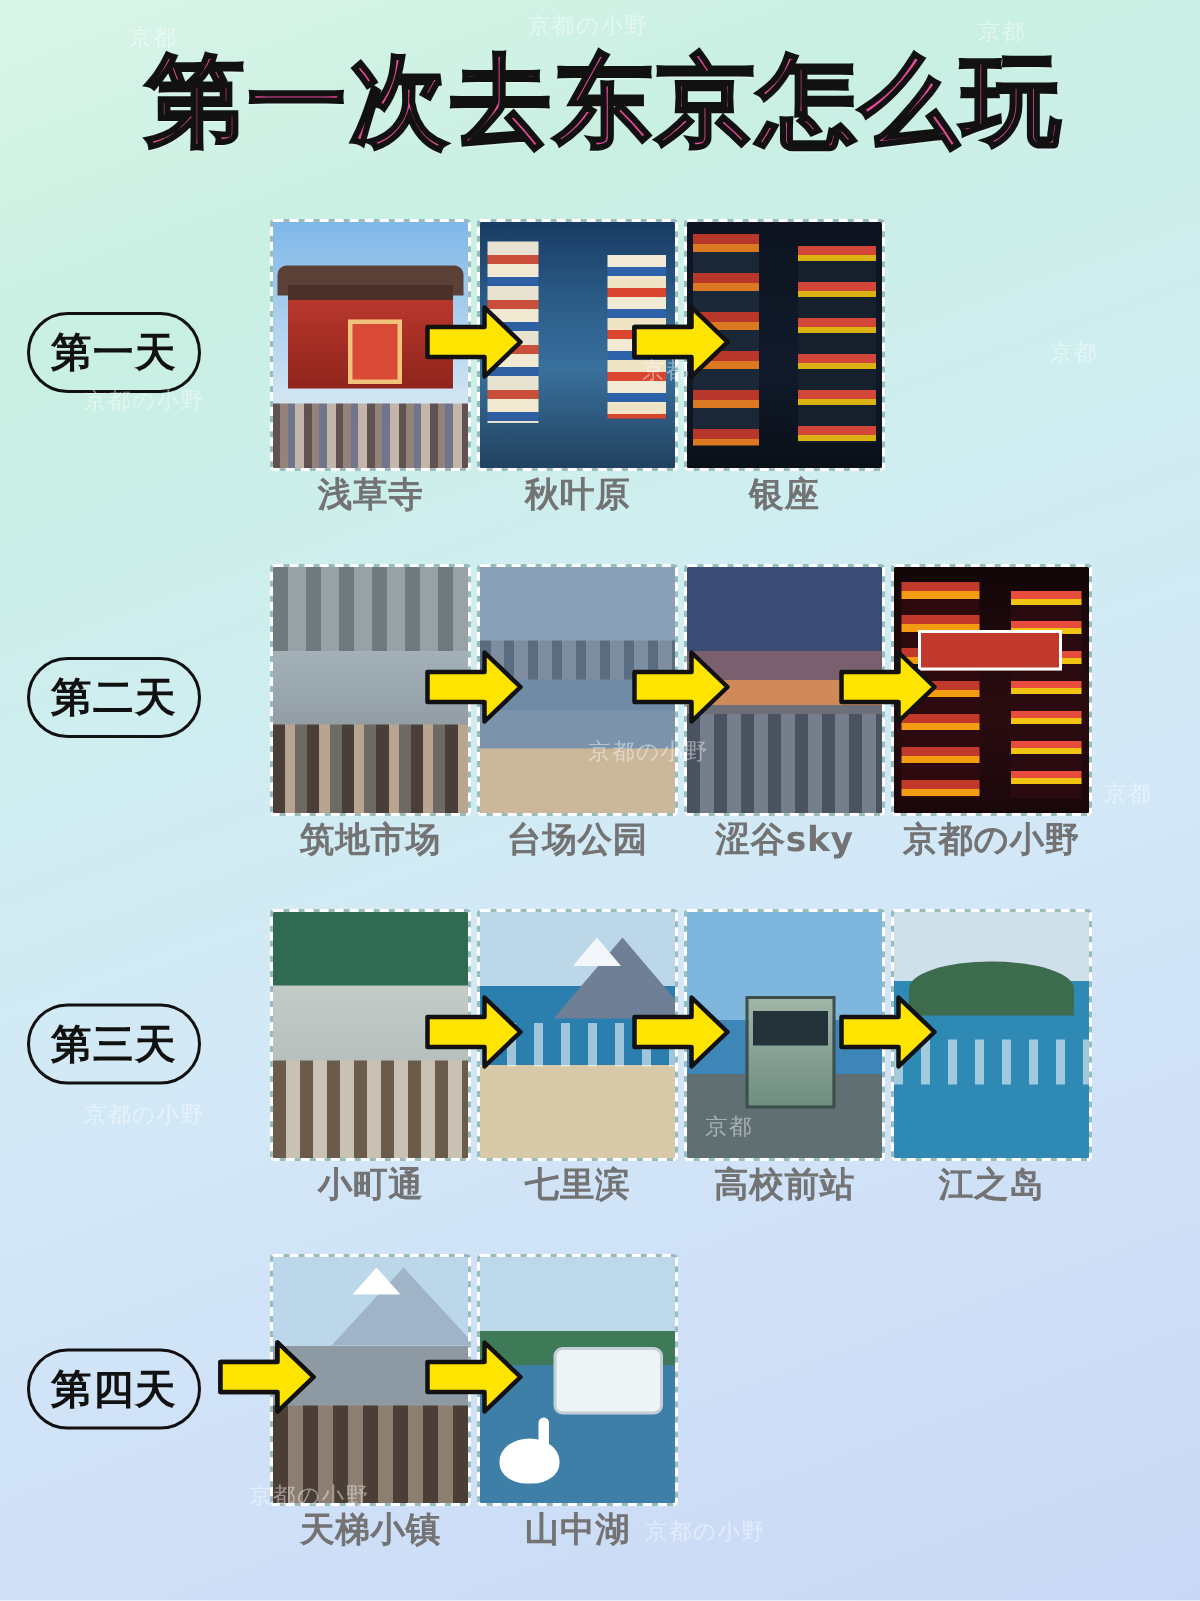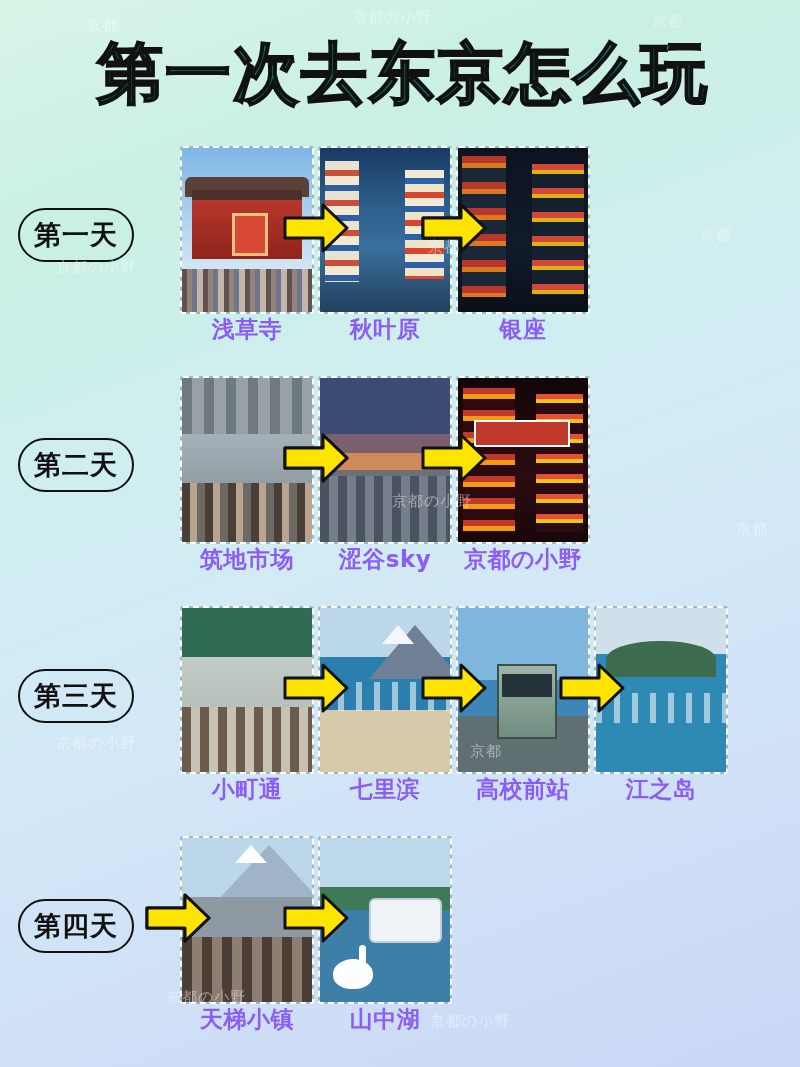--- a/index.html
+++ b/index.html
@@ -42,25 +42,25 @@
 
   
   .title-wrap {
     height: 118px;
     display: flex;
     align-items: center;
     justify-content: center;
     padding-left: 6px;
   }
   .title {
-    font-family: Liberation Sans, sans-serif;
+    font-family: Liberation Mono, monospace;
     font-weight: bold;
     font-size: 66px;
     line-height: 1;
-    color: #0f766e;
+    color: #ec4899;
     letter-spacing: 2px;
     -webkit-text-stroke: 2px #111;
     text-shadow: 0 2px 0 rgba(255,255,255,0.25);
   }
 
   
   .rows {
     flex: 1;
     display: flex;
     flex-direction: column;
@@ -114,21 +114,21 @@
     border: 2px dashed #ffffff;
     border-radius: 3px;
     overflow: hidden;
     position: relative;
     background: #9bb;
   }
   .photo .layer { position: absolute; inset: 0; }
   .caption {
     font-size: 23px;
     font-weight: bold;
-    color: #8b5cf6;
+    color: #737373;
     white-space: nowrap;
     letter-spacing: 0.5px;
   }
 
   
   .arrow {
     flex: 0 0 0px;
     width: 0;
     position: relative;
     height: 168px;
@@ -320,20 +320,27 @@
           </div>
           <div class="caption">筑地市场</div>
         </div>
 
         <div class="arrow">
           <svg width="66" height="52" viewBox="0 0 66 52">
               <path d="M2 16 H40 V3 L64 26 L40 49 V36 H2 Z" fill="#FFE400" stroke="#111" stroke-width="3" stroke-linejoin="round"></path>
             </svg>
         </div>
 
+        <div class="card">
+          <div class="photo">
+            <div class="layer sky-dusk"></div>
+              <div class="bay"></div>
+          </div>
+          <div class="caption">台场公园</div>
+        </div>
 
         <div class="arrow">
           <svg width="66" height="52" viewBox="0 0 66 52">
               <path d="M2 16 H40 V3 L64 26 L40 49 V36 H2 Z" fill="#FFE400" stroke="#111" stroke-width="3" stroke-linejoin="round"></path>
             </svg>
         </div>
 
         <div class="card">
           <div class="photo">
             <div class="layer shibuya"></div>

